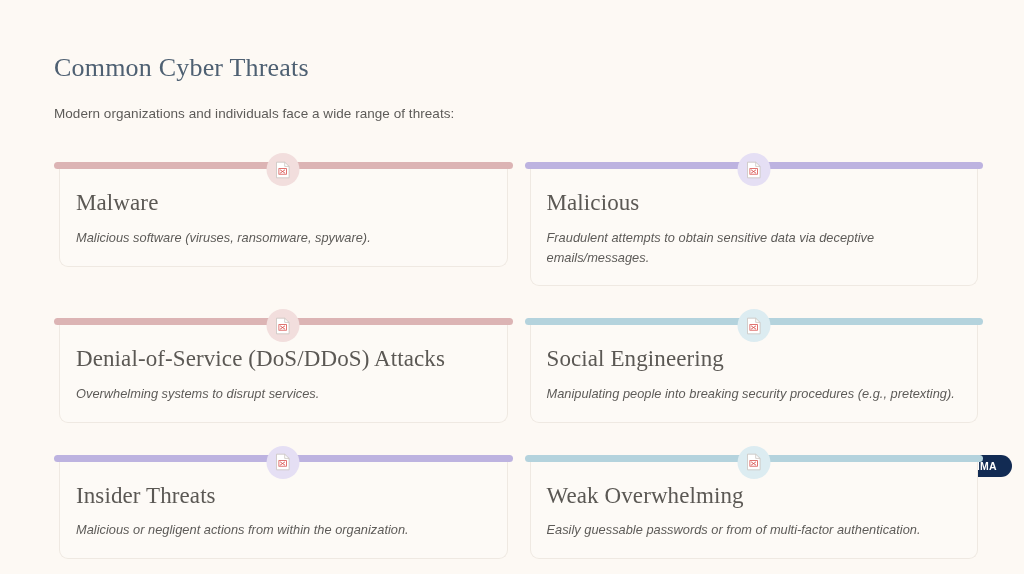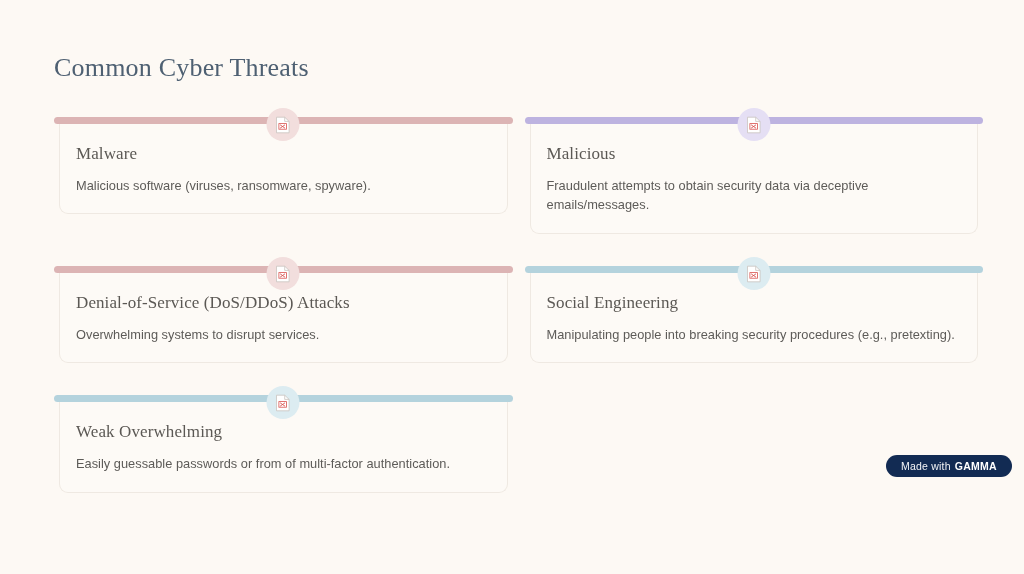--- a/index.html
+++ b/index.html
@@ -93,34 +93,35 @@
     border-top: none;
     border-radius: 0 0 9px 9px;
     padding: 27px 16px 18px 16px;
     min-height: 78px;
     box-sizing: border-box;
     z-index: 1;
   }
 
   .card-title {
     font-family: "Liberation Serif", serif;
-    font-size: 17px;
+    font-size: 23px;
     font-weight: 400;
     color: #5b5854;
     margin: 0 0 11px 0;
     line-height: 1.2;
     letter-spacing: 0.1px;
   }
 
   .card-desc {
     font-size: 12.8px;
     color: #5d5b58;
     margin: 0;
     line-height: 1.55;
     letter-spacing: 0.02px;
+    font-style: italic;
   }
 
   .gamma-badge {
     position: absolute;
     right: 12px;
     bottom: 7px;
     background: #122b53;
     color: #ffffff;
     border-radius: 20px;
     padding: 6px 15px;
@@ -133,41 +134,42 @@
   }
   .gamma-made { font-weight: 400; opacity: 0.95; }
   .gamma-word { font-weight: 700; letter-spacing: 0.3px; }
 </style>
 </head>
 <body>
 
 <div class="slide">
 
   <h1 class="page-title">Common Cyber Threats</h1>
+  <p class="page-subtitle">Modern organizations and individuals face a wide range of threats:</p>
 
   <div class="cards-grid" id="cards-grid">
       <div class="card-wrap">
         <div class="card-body">
           <div class="card-title">Malware</div>
           <div class="card-desc">Malicious software (viruses, ransomware, spyware).</div>
         </div>
         <div class="card-bar" style="background: rgb(220, 180, 180);"></div>
         <div class="card-badge" style="background: rgb(242, 222, 221);">
           <svg class="doc-icon" viewBox="0 0 15 18">
             <path d="M1 1.2h8.2L13.6 5.4v11.4H1z" fill="#ffffff" stroke="#c9c4bf" stroke-width="0.8"></path>
             <path d="M9.2 1.2v4.2h4.4" fill="none" stroke="#c9c4bf" stroke-width="0.8"></path>
             <rect x="3.4" y="7.6" width="7.6" height="5.6" fill="#ffffff" stroke="#d9534f" stroke-width="0.8"></rect>
             <path d="M4.6 8.8l4.9 3.4M9.5 8.8l-4.9 3.4" stroke="#d9534f" stroke-width="0.9"></path>
           </svg>
         </div>
       </div>
       <div class="card-wrap">
         <div class="card-body">
           <div class="card-title">Malicious</div>
-          <div class="card-desc">Fraudulent attempts to obtain security data via deceptive emails/messages.</div>
+          <div class="card-desc">Fraudulent attempts to obtain sensitive data via deceptive emails/messages.</div>
         </div>
         <div class="card-bar" style="background: rgb(189, 179, 224);"></div>
         <div class="card-badge" style="background: rgb(229, 223, 244);">
           <svg class="doc-icon" viewBox="0 0 15 18">
             <path d="M1 1.2h8.2L13.6 5.4v11.4H1z" fill="#ffffff" stroke="#c9c4bf" stroke-width="0.8"></path>
             <path d="M9.2 1.2v4.2h4.4" fill="none" stroke="#c9c4bf" stroke-width="0.8"></path>
             <rect x="3.4" y="7.6" width="7.6" height="5.6" fill="#ffffff" stroke="#d9534f" stroke-width="0.8"></rect>
             <path d="M4.6 8.8l4.9 3.4M9.5 8.8l-4.9 3.4" stroke="#d9534f" stroke-width="0.9"></path>
           </svg>
         </div>
@@ -187,20 +189,35 @@
           </svg>
         </div>
       </div>
       <div class="card-wrap">
         <div class="card-body">
           <div class="card-title">Social Engineering</div>
           <div class="card-desc">Manipulating people into breaking security procedures (e.g., pretexting).</div>
         </div>
         <div class="card-bar" style="background: rgb(180, 211, 221);"></div>
         <div class="card-badge" style="background: rgb(220, 236, 241);">
+          <svg class="doc-icon" viewBox="0 0 15 18">
+            <path d="M1 1.2h8.2L13.6 5.4v11.4H1z" fill="#ffffff" stroke="#c9c4bf" stroke-width="0.8"></path>
+            <path d="M9.2 1.2v4.2h4.4" fill="none" stroke="#c9c4bf" stroke-width="0.8"></path>
+            <rect x="3.4" y="7.6" width="7.6" height="5.6" fill="#ffffff" stroke="#d9534f" stroke-width="0.8"></rect>
+            <path d="M4.6 8.8l4.9 3.4M9.5 8.8l-4.9 3.4" stroke="#d9534f" stroke-width="0.9"></path>
+          </svg>
+        </div>
+      </div>
+      <div class="card-wrap">
+        <div class="card-body">
+          <div class="card-title">Insider Threats</div>
+          <div class="card-desc">Malicious or negligent actions from within the organization.</div>
+        </div>
+        <div class="card-bar" style="background: rgb(189, 179, 224);"></div>
+        <div class="card-badge" style="background: rgb(229, 223, 244);">
           <svg class="doc-icon" viewBox="0 0 15 18">
             <path d="M1 1.2h8.2L13.6 5.4v11.4H1z" fill="#ffffff" stroke="#c9c4bf" stroke-width="0.8"></path>
             <path d="M9.2 1.2v4.2h4.4" fill="none" stroke="#c9c4bf" stroke-width="0.8"></path>
             <rect x="3.4" y="7.6" width="7.6" height="5.6" fill="#ffffff" stroke="#d9534f" stroke-width="0.8"></rect>
             <path d="M4.6 8.8l4.9 3.4M9.5 8.8l-4.9 3.4" stroke="#d9534f" stroke-width="0.9"></path>
           </svg>
         </div>
       </div>
       <div class="card-wrap">
         <div class="card-body">

